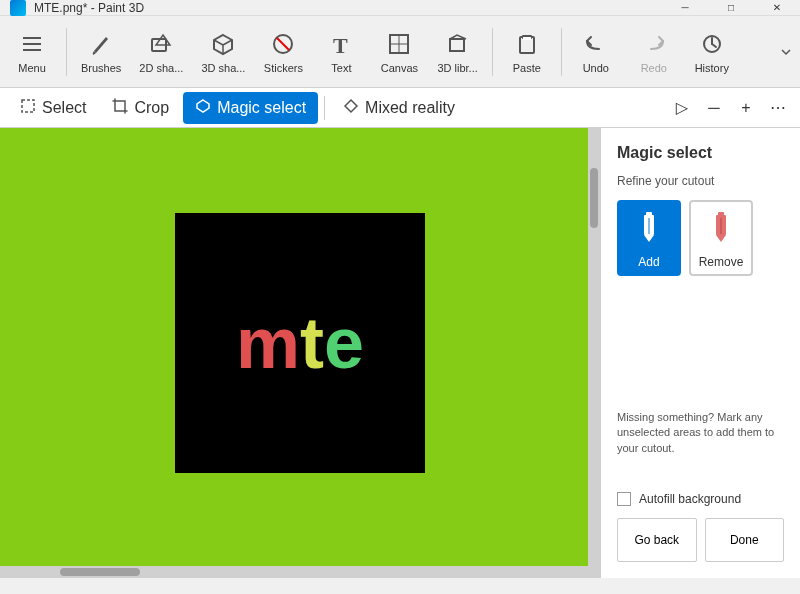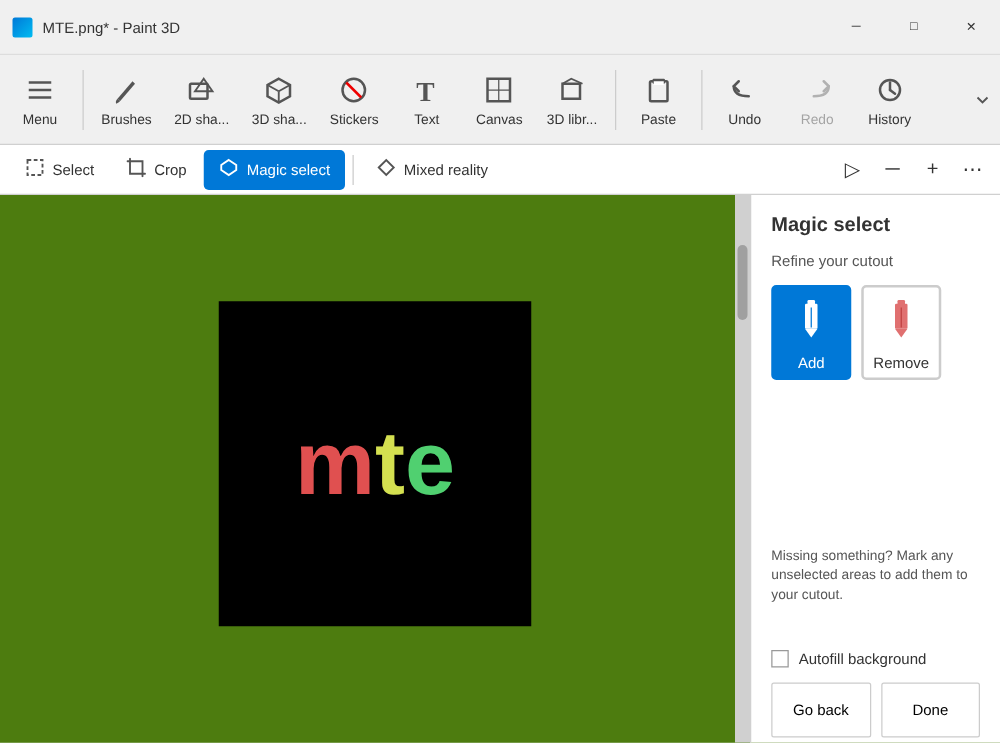--- a/index.html
+++ b/index.html
@@ -1,20 +1,20 @@
 <!DOCTYPE html>
 <html><head>
   <meta charset="utf-8">
   <style>
     * { margin: 0; padding: 0; box-sizing: border-box; }
     body { width: 800px; height: 594px; overflow: hidden; font-family: 'Segoe UI', sans-serif; background: #f0f0f0; }
 
     
     .titlebar {
-      height: 44px;
+      height: 16px;
       background: #f0f0f0;
       display: flex;
       align-items: center;
       justify-content: space-between;
       padding: 0 0 0 10px;
       border-bottom: 1px solid #ddd;
     }
     .titlebar-left {
       display: flex;
       align-items: center;
@@ -86,21 +86,21 @@
       padding: 0 8px;
       border-bottom: 1px solid #d0d0d0;
       gap: 2px;
     }
     .subtool-btn {
       display: flex;
       align-items: center;
       gap: 6px;
       padding: 4px 12px;
       height: 32px;
-      font-size: 12px;
+      font-size: 16px;
       color: #333;
       cursor: pointer;
       border-radius: 4px;
       border: none; background: transparent;
     }
     .subtool-btn.active {
       background: #0078d7;
       color: white;
     }
     .subtool-icon { font-size: 14px; }
@@ -120,21 +120,21 @@
 
     
     .main {
       display: flex;
       height: calc(594px - 32px - 72px - 40px);
     }
 
     
     .canvas-area {
       flex: 1;
-      background: #4d7c0f;
+      background: #84cc16;
       position: relative;
       overflow: hidden;
       display: flex;
       align-items: center;
       justify-content: center;
     }
     .canvas-scrollbar-v {
       position: absolute; right: 0; top: 0; bottom: 0;
       width: 12px; background: #d0d0d0;
     }

